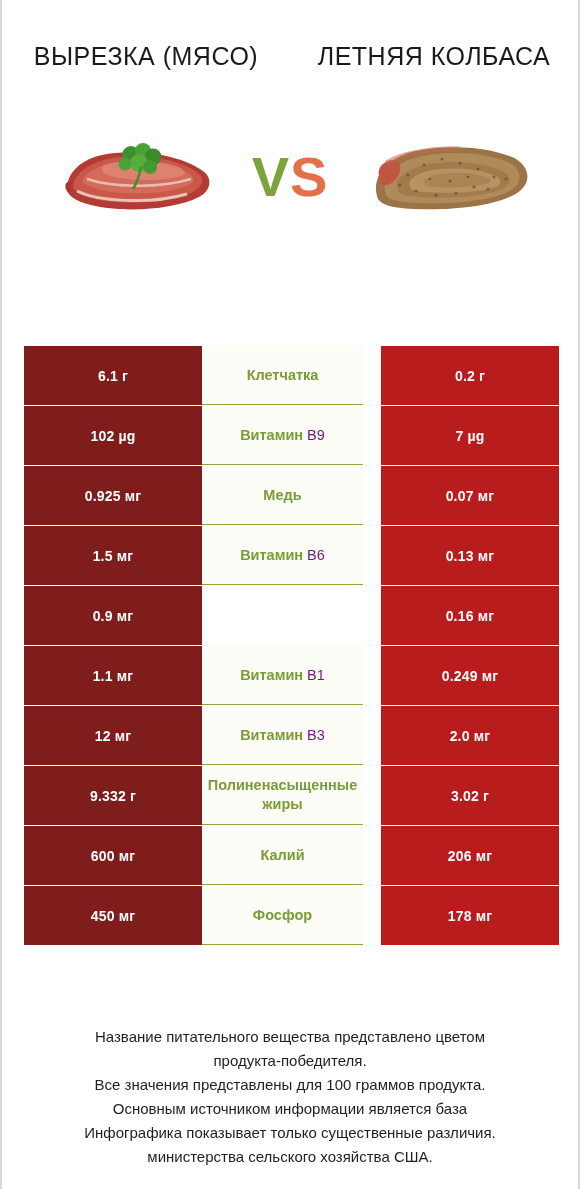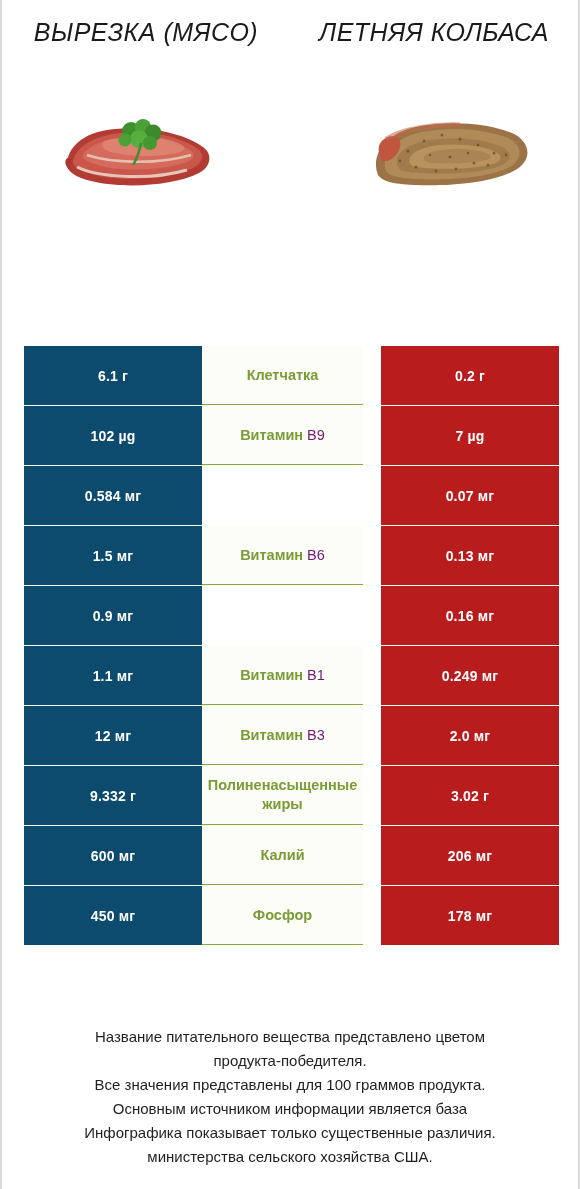--- a/index.html
+++ b/index.html
@@ -17,22 +17,21 @@
     width: 580px;
     height: 1189px;
     background: #ffffff;
     border-left: 2px solid #d9d9d9;
     border-right: 2px solid #d9d9d9;
   }
 
   
   .titles {
     display: flex;
-    padding-top: 16px;
-    font-style: italic;
+    padding-top: 40px;
   }
   .title-cell {
     width: 50%;
     text-align: center;
     font-size: 25px;
     line-height: 33px;
     letter-spacing: 0.5px;
     color: #1a1a1a;
     text-transform: uppercase;
     font-weight: 400;
@@ -88,21 +87,21 @@
   .cell-left, .cell-right {
     width: 178px;
     display: flex;
     align-items: center;
     justify-content: center;
     font-size: 14px;
     font-weight: 700;
     color: #ffffff;
     letter-spacing: 0.2px;
   }
-  .cell-left  { background: #0c4a6e; }
+  .cell-left  { background: #7f1d1d; }
   .cell-right { background: #b91c1c; margin-left: auto; }
 
   .cell-mid {
     width: 161px;
     background: #fdfdf8;
     border-bottom: 1px solid #8ba83f;
     display: flex;
     align-items: center;
     justify-content: center;
     text-align: center;
@@ -172,20 +171,23 @@
           <circle cx="90" cy="30" r="8" fill="#4aa136"></circle>
           <circle cx="100" cy="36" r="8.5" fill="#3c8a2c"></circle>
           <circle cx="86" cy="42" r="9" fill="#56ae3e"></circle>
           <circle cx="97" cy="46" r="7" fill="#43992f"></circle>
           <circle cx="72" cy="43" r="6.5" fill="#4aa136"></circle>
           <path d="M88 46 C86 56 84 62 80 68" stroke="#3f8f2f" stroke-width="2.5" fill="none"></path>
         </g>
       </svg>
     </div>
 
+    <div class="vs">
+      <span class="v">V</span><span class="s">S</span>
+    </div>
 
     <div class="prod right">
       <svg class="art" width="180" height="110" viewBox="0 0 180 110">
         <ellipse cx="92" cy="92" rx="76" ry="14" fill="#ffffff"></ellipse>
         <path d="M22 78 C14 58 30 36 60 30 C92 23 132 26 156 36 C172 43 176 58 166 68 C150 84 100 90 58 88 C36 87 26 84 22 78 Z" fill="#9c7347"></path>
         <path d="M30 74 C24 58 40 40 66 35 C96 29 130 32 152 41 C165 47 167 59 158 67 C144 79 98 84 60 82 C42 81 33 79 30 74 Z" fill="#b08a58"></path>
         <path d="M42 70 C36 58 52 46 74 43 C100 39 128 42 146 50 C155 54 156 62 148 67 C134 75 96 78 64 76 C50 75 44 74 42 70 Z" fill="#a07c4d"></path>
         <path d="M54 66 C50 58 64 50 84 48 C106 46 128 49 140 55 C146 58 146 63 140 66 C128 71 94 73 68 71 C58 70 55 69 54 66 Z" fill="#b9935f"></path>
         <path d="M68 62 C66 57 78 53 94 52 C108 51 124 53 132 57 C136 59 135 62 130 63 C118 66 92 67 76 66 C70 65 68 64 68 62 Z" fill="#a98454"></path>
         <path d="M26 64 C20 52 22 44 32 40 C40 37 46 42 44 50 C42 58 34 66 26 64 Z" fill="#c0563f"></path>
@@ -225,21 +227,24 @@
 
     <div class="row">
       <div class="cell-left">102 µg</div>
       <div class="cell-mid">
         <span class="nutrient"><span>Витамин</span> <span class="suffix">B9</span></span>
       </div>
       <div class="cell-right">7 µg</div>
     </div>
 
     <div class="row">
-      <div class="cell-left">0.584 мг</div>
+      <div class="cell-left">0.925 мг</div>
+      <div class="cell-mid">
+        <span class="nutrient"><span>Медь</span> <span class="suffix"></span></span>
+      </div>
       <div class="cell-right">0.07 мг</div>
     </div>
 
     <div class="row">
       <div class="cell-left">1.5 мг</div>
       <div class="cell-mid">
         <span class="nutrient"><span>Витамин</span> <span class="suffix">B6</span></span>
       </div>
       <div class="cell-right">0.13 мг</div>
     </div>

